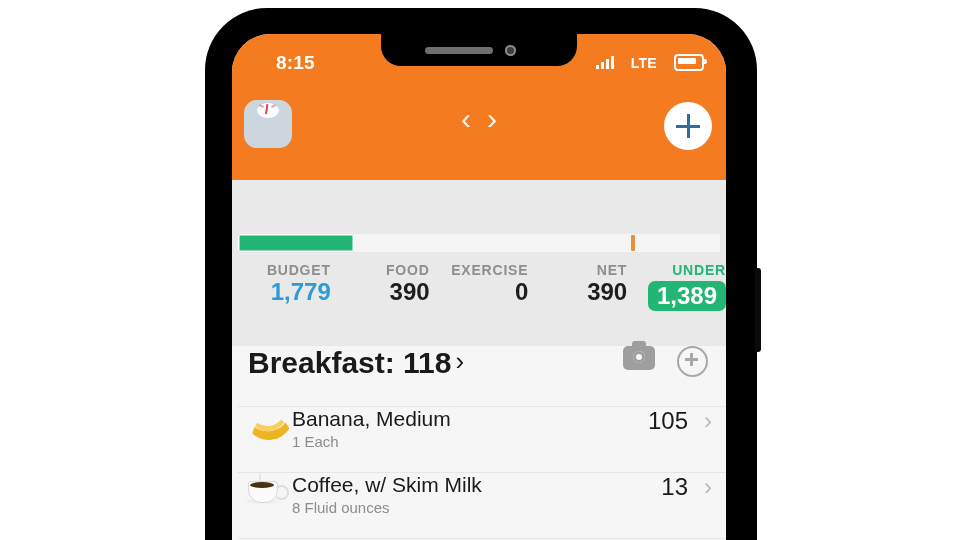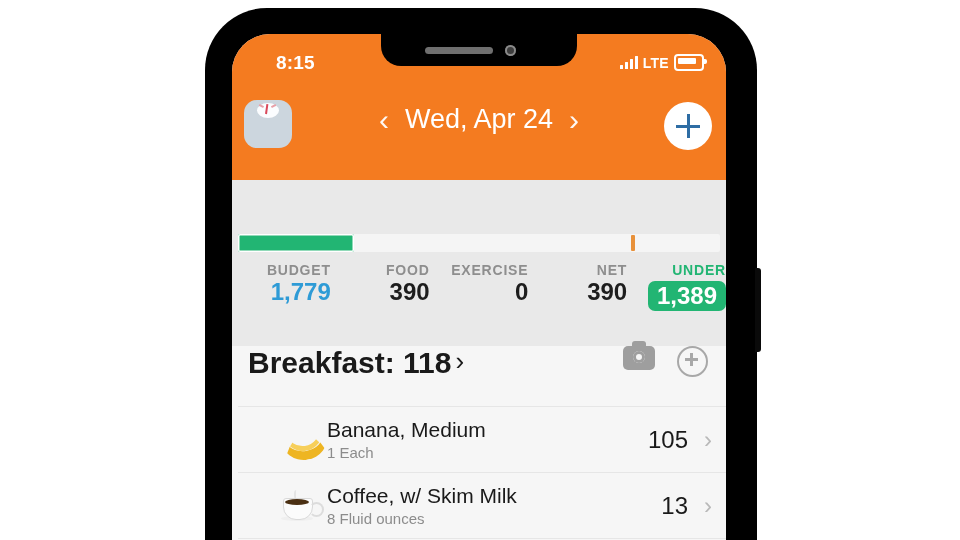--- a/index.html
+++ b/index.html
@@ -26,21 +26,21 @@
        background:#3d3d3d;border-radius:50%;
        box-shadow:inset 0 0 0 2px #8a8a8a;}
 
   
   #orange-header{position:absolute;left:0;top:0;width:100%;height:146px;
        background:#f47b20;text-align:right;}
   #status-bar{position:absolute;top:0;left:0;width:100%;height:40px;}
   #status-time{position:absolute;left:44px;top:18px;color:#ffffff;
        font-size:19px;font-weight:bold;letter-spacing:.2px;}
   #status-right{position:absolute;right:22px;top:20px;display:flex;
-       align-items:center;gap:5px;}
+       align-items:center;gap:17px;}
   .sig-bars{display:flex;align-items:flex-end;gap:2px;height:13px;}
   .sig-bars i{display:block;width:3px;background:#ffffff;border-radius:.5px;}
   .sig-bars i:nth-child(1){height:4px;}
   .sig-bars i:nth-child(2){height:7px;}
   .sig-bars i:nth-child(3){height:10px;}
   .sig-bars i:nth-child(4){height:13px;}
   #lte-label{color:#ffffff;font-size:14px;font-weight:bold;letter-spacing:.3px;}
   #battery-icon{position:relative;width:26px;height:13px;border:2px solid #ffffff;
        border-radius:4px;}
   #battery-icon::after{content:"";position:absolute;right:-5px;top:3px;
@@ -114,22 +114,22 @@
   #camera-icon .lens{position:absolute;left:10px;top:5px;width:12px;height:12px;
        border-radius:50%;background:#f6f6f6;
        box-shadow:inset 0 0 0 3px #9e9e9e;}
   #add-food-icon{position:relative;width:27px;height:27px;border-radius:50%;
        border:2px solid #a8a8a8;}
   #add-food-icon .pv,#add-food-icon .ph{position:absolute;background:#a8a8a8;}
   #add-food-icon .pv{left:11px;top:5px;width:3px;height:13px;}
   #add-food-icon .ph{left:6px;top:10px;width:13px;height:3px;}
   .meal-divider{height:1px;background:#e6e6e6;margin-left:6px;}
 
-  .food-row{position:relative;height:65px;display:flex;align-items:center;
-       padding:0 14px 0 6px;margin-left:35px;}
+  .food-row{position:relative;height:65px;display:flex;align-items:flex-start;
+       padding:0 14px 0 6px;}
   .food-emoji{width:54px;flex:0 0 54px;display:flex;align-items:center;
        justify-content:center;}
   .food-text{flex:1;}
   .food-name{font-size:21px;color:#1a1a1a;line-height:1.12;}
   .food-qty{font-size:15px;color:#8c8c8c;margin-top:2px;}
   .food-cal{font-size:24px;color:#1a1a1a;margin-right:16px;}
   .food-chev{font-size:24px;color:#b9b9b9;font-weight:300;}
 
   
   .banana{position:relative;width:38px;height:26px;}
@@ -190,21 +190,20 @@
     <div id="nav-row">
       <div id="scale-icon">
         <div class="dial"></div>
         <div class="tickL"></div>
         <div class="tickR"></div>
         <div class="needle"></div>
       </div>
 
       <div id="date-nav">
         <span class="chev">‹</span>
-        <span id="date-label">Wed, Apr 24</span>
         <span class="chev">›</span>
       </div>
 
       <div id="add-fab">
         <span class="plus-v"></span>
         <span class="plus-h"></span>
       </div>
     </div>
   </div>
 

